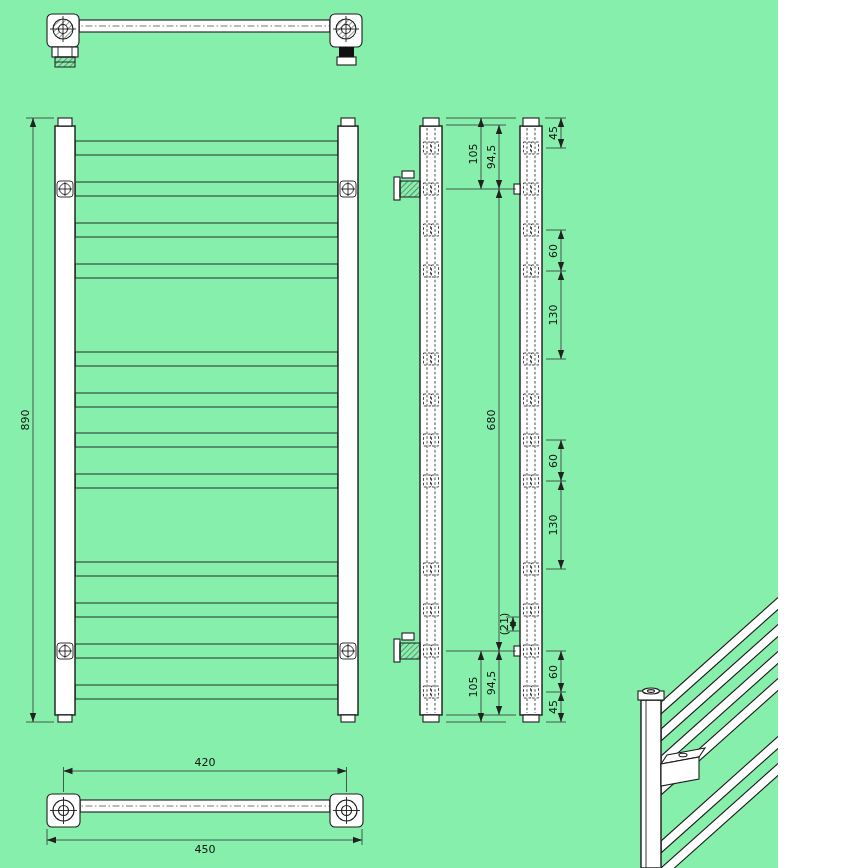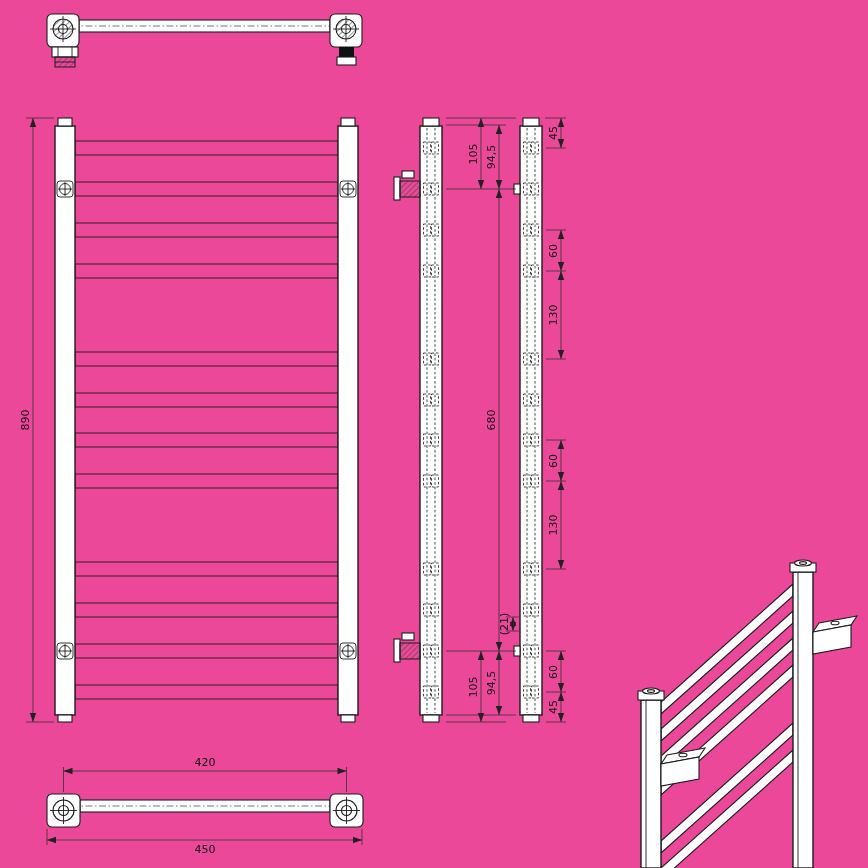--- a/index.html
+++ b/index.html
@@ -1,16 +1,16 @@
 <!DOCTYPE html>
 <html><head>
 <meta charset="utf-8">
 <style>
   html,body{margin:0;padding:0;background:#ffffff}
-  .stage{position:relative;width:868px;height:868px;background:#ec4899;overflow:hidden}
+  .stage{position:relative;width:778px;height:868px;background:#86efac;overflow:hidden}
   svg{display:block}
   .ol{fill:#fff;stroke:#1c1c1c;stroke-width:1.4;stroke-linejoin:miter}
   .ol2{fill:#fff;stroke:#1c1c1c;stroke-width:1.1}
   .thin{fill:none;stroke:#1c1c1c;stroke-width:0.9}
   .hid{fill:none;stroke:#1c1c1c;stroke-width:0.8;stroke-dasharray:2.6 2}
   .ctr{fill:none;stroke:#1c1c1c;stroke-width:0.6;stroke-dasharray:7 2.5 1.5 2.5}
   .dim{fill:none;stroke:#333;stroke-width:0.8}
   .dim-text{font-family:"DejaVu Sans",sans-serif;font-size:11px;fill:#111}
   .dark{fill:#111;stroke:none}
 </style>

